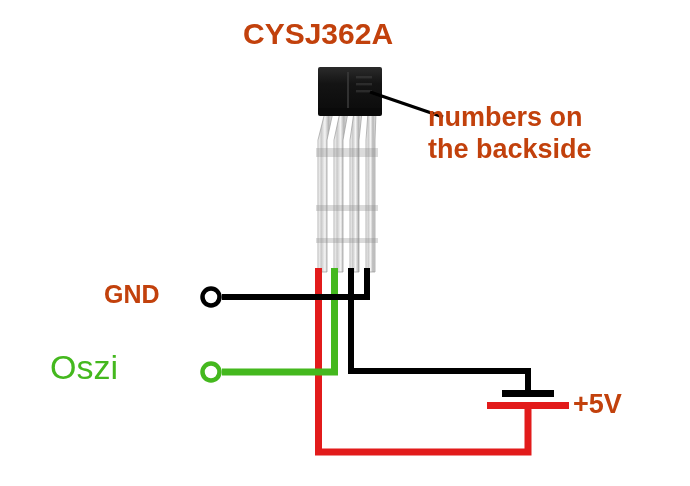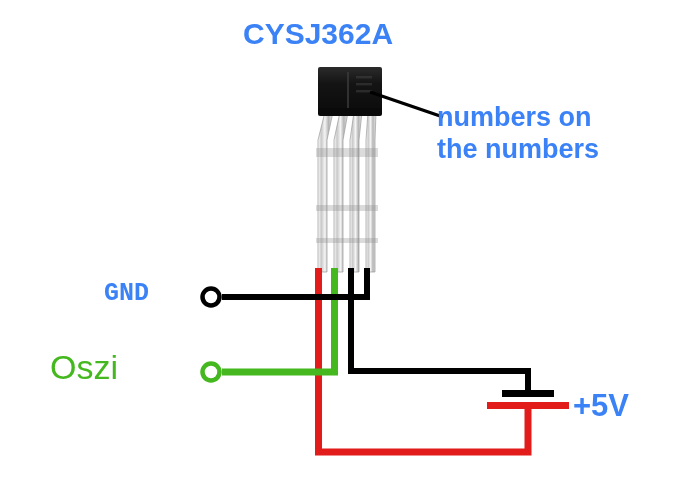--- a/index.html
+++ b/index.html
@@ -19,55 +19,54 @@
     position: absolute;
     left: 0;
     top: 0;
     width: 690px;
     height: 486px;
   }
   .lbl {
     position: absolute;
     white-space: pre;
     line-height: 1.05;
-    color: #3b82f6;
+    color: #c2410c;
     font-family: "Liberation Sans", sans-serif;
   }
   #title-label {
     left: 243px;
     top: 18px;
     font-size: 30px;
     font-weight: 700;
     letter-spacing: 0px;
   }
   #callout-label {
-    left: 437px;
+    left: 428px;
     top: 102px;
     font-size: 27px;
     font-weight: 700;
     line-height: 1.18;
   }
   #gnd-label {
     left: 104px;
     top: 281px;
     font-size: 25px;
     font-weight: 700;
-    font-family: Liberation Mono, monospace;
   }
   #oszi-label {
     left: 50px;
     top: 347px;
     font-size: 34px;
     font-weight: 400;
     line-height: 1.22;
   }
   #supply-label {
     left: 573px;
     top: 390px;
-    font-size: 31px;
+    font-size: 27px;
     font-weight: 700;
   }
 </style>
 </head>
 <body>
 
 <div id="canvas">
 
   <svg id="svg-layer" viewBox="0 0 690 486" xmlns="http://www.w3.org/2000/svg">
 
@@ -131,21 +130,21 @@
       <rect x="502" y="390" width="52" height="7" fill="#000000"></rect>
       <rect x="487" y="402" width="82" height="7" fill="#E21B1B"></rect>
     </g>
 
     <circle cx="211" cy="297" r="8.5" fill="#ffffff" stroke="#000000" stroke-width="4.5"></circle>
     <circle cx="211" cy="372" r="8.5" fill="#ffffff" stroke="#44B81E" stroke-width="4.5"></circle>
   </svg>
 
   <div class="lbl" id="title-label">CYSJ362A</div>
 
-  <div class="lbl" id="callout-label"><span>numbers on</span><br><span>the numbers</span></div>
+  <div class="lbl" id="callout-label"><span>numbers on</span><br><span>the backside</span></div>
 
   <div class="lbl" id="gnd-label">GND</div>
 
   <div class="lbl" id="oszi-label" style="color:#44B81E;"><span>Oszi</span><br></div>
 
   <div class="lbl" id="supply-label">+5V</div>
 
 </div>
 
 </body></html>

